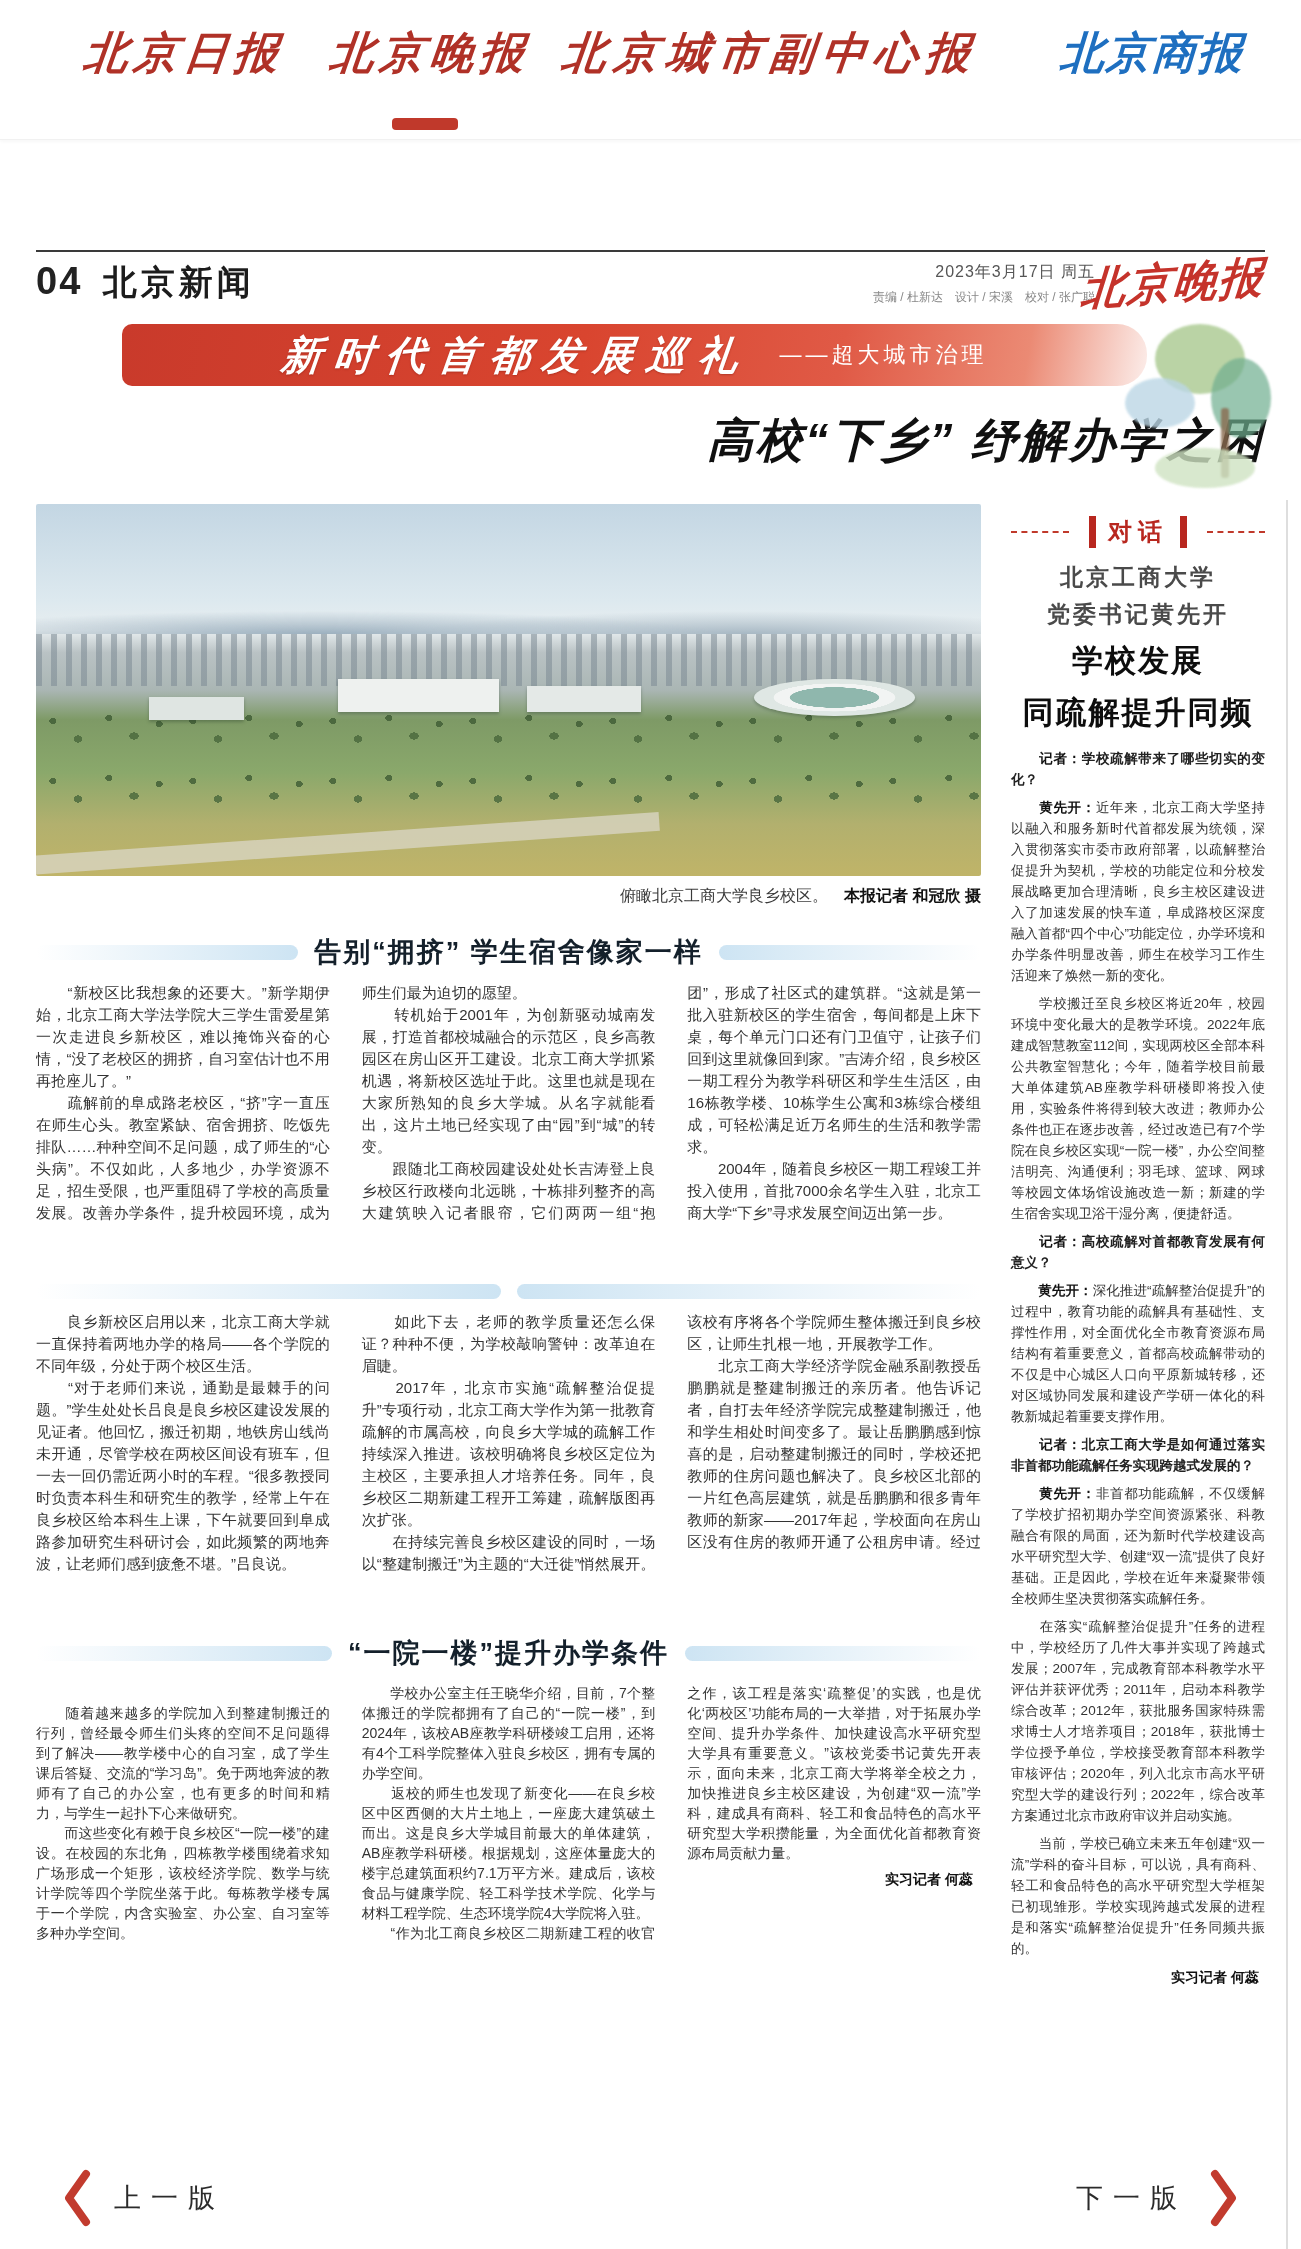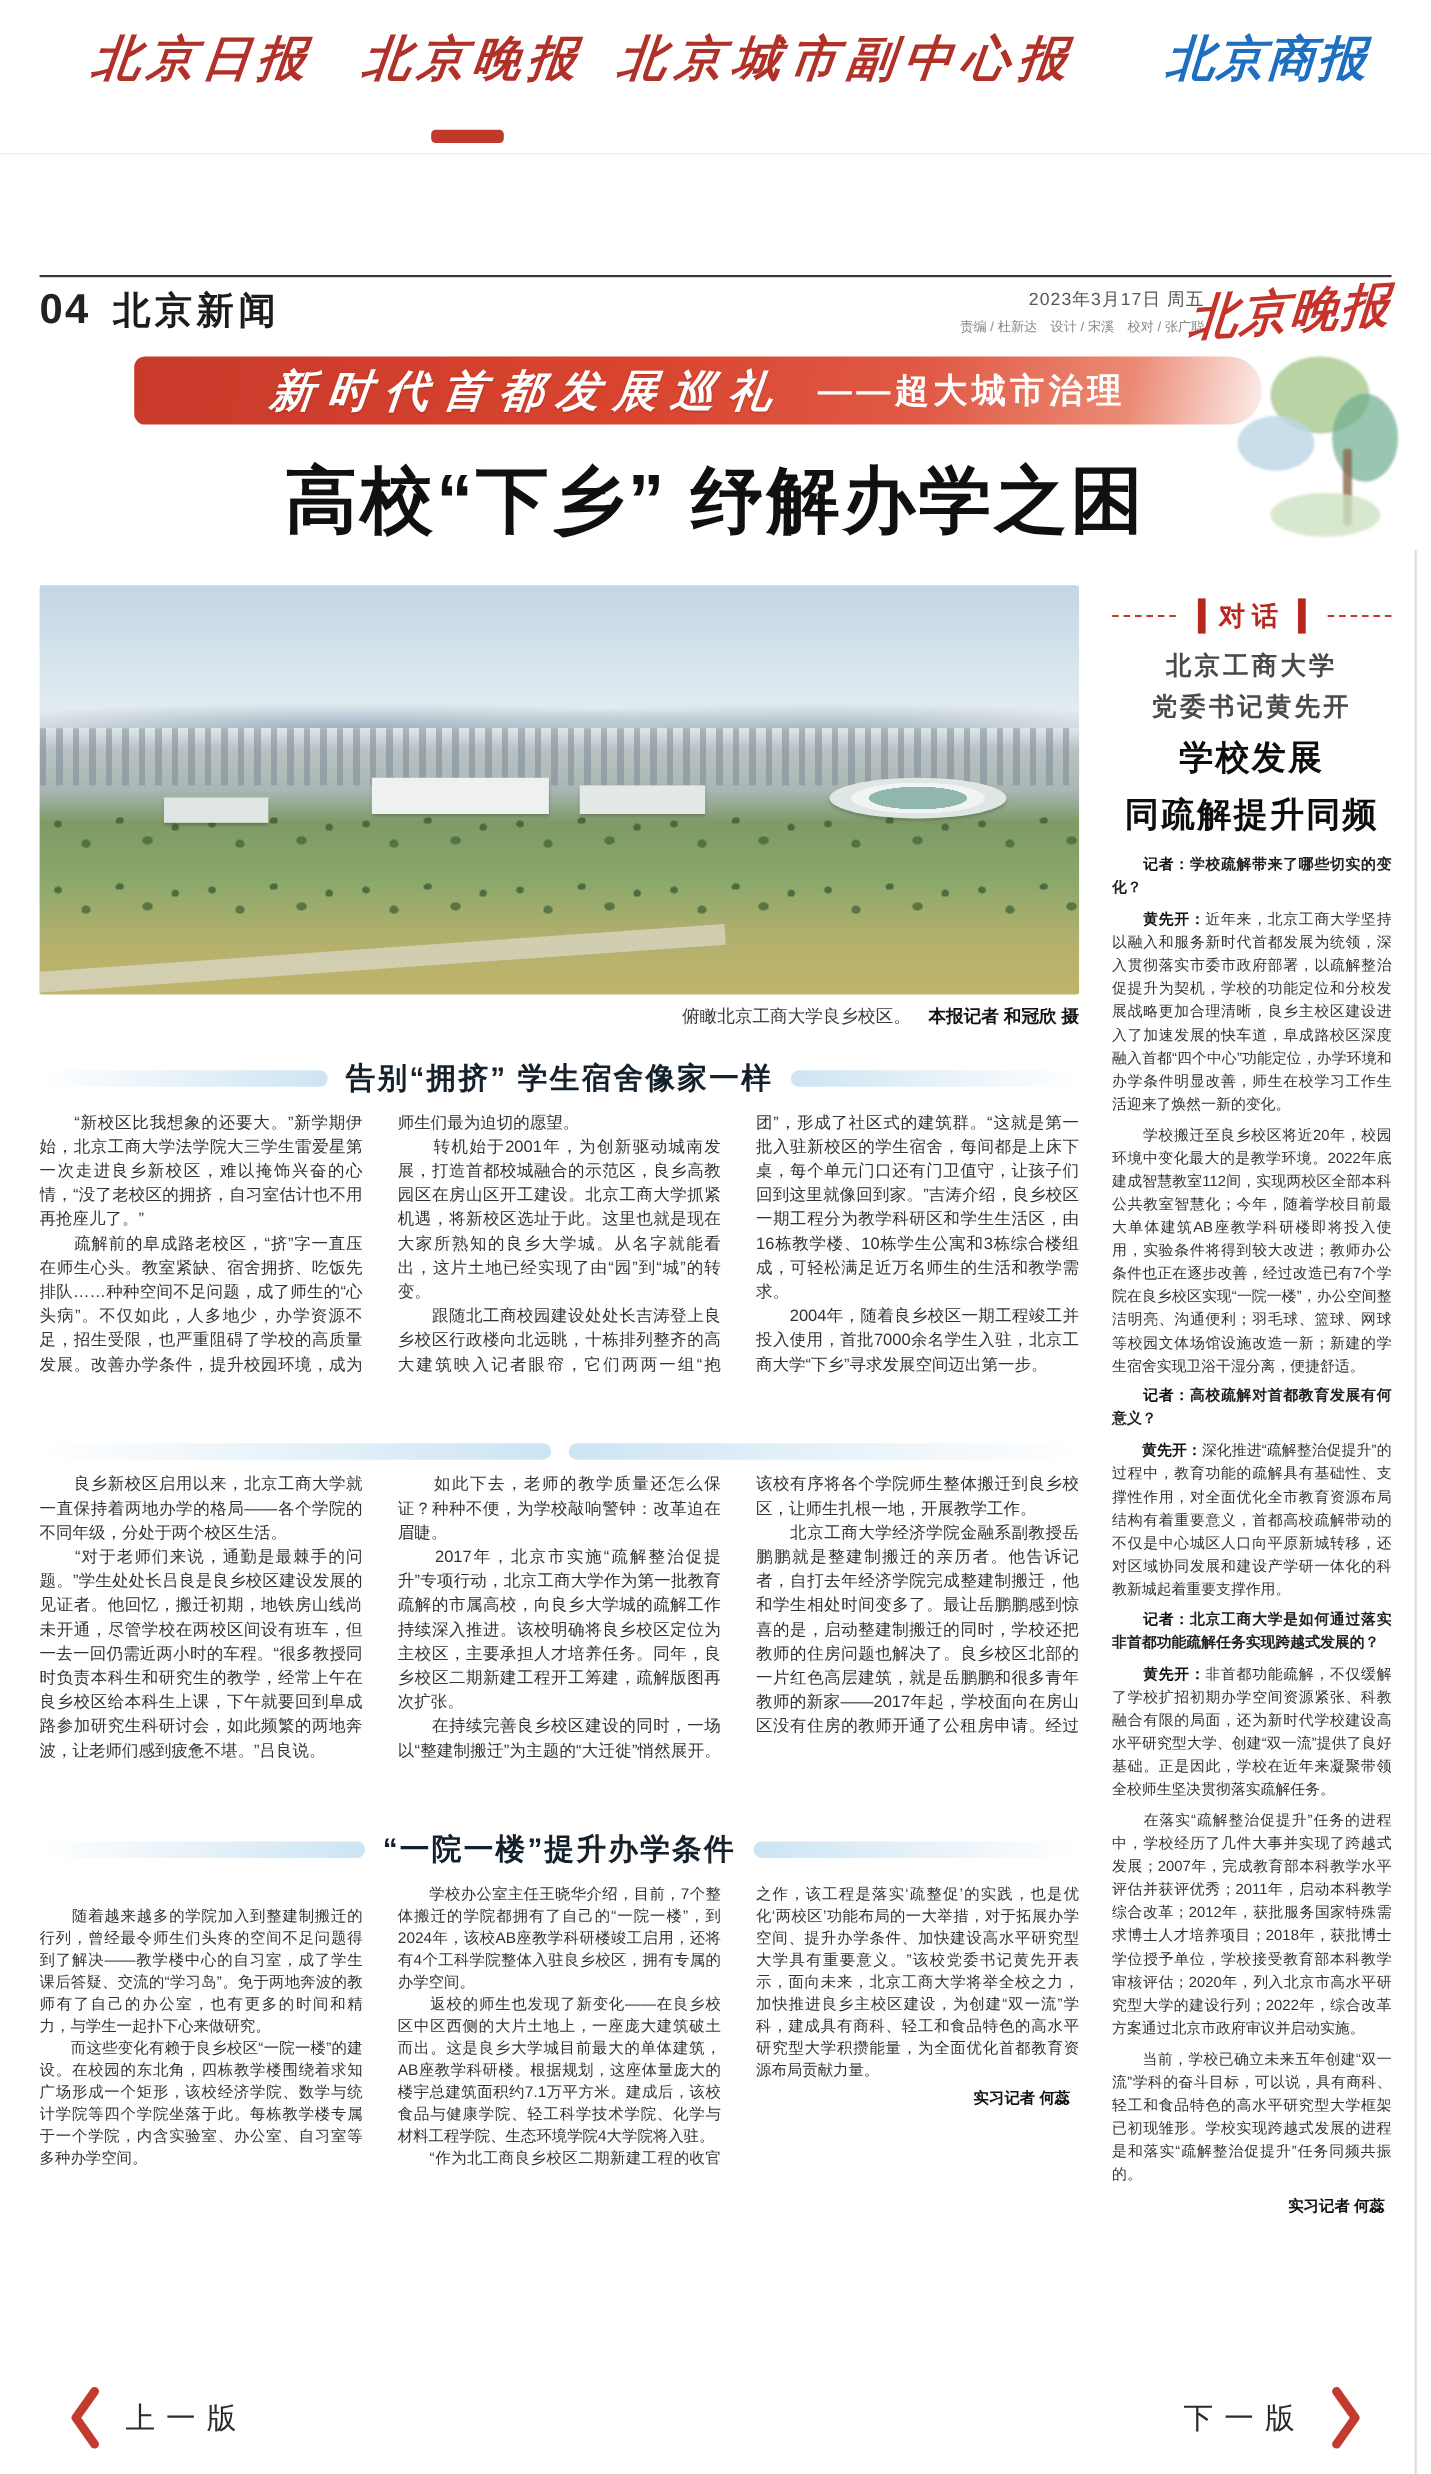--- a/index.html
+++ b/index.html
@@ -37,33 +37,33 @@
               transform:rotate(-4deg) skewX(-8deg); letter-spacing:2px; }
   
   .banner { position:relative; height:70px; margin-top:10px; }
   .ribbon { position:absolute; left:86px; right:118px; top:0; height:62px;
             border-radius:10px 30px 30px 10px;
             background:linear-gradient(100deg,#c93a2b 0%,#d9452f 45%,#e05a46 70%,#eb8a74 88%,rgba(235,138,116,.15) 100%);
             display:flex; align-items:center; justify-content:center; gap:30px; }
   .ribbon-title { font-family:"DejaVu Serif", serif; font-style:italic; font-weight:bold;
                   color:#fff; font-size:40px; letter-spacing:12px; transform:skewX(-6deg);
                   text-shadow:0 1px 2px rgba(120,20,10,.4); }
-  .ribbon-sub { color:#fff; font-size:31px; font-weight:bold; letter-spacing:4px; }
+  .ribbon-sub { color:#fff; font-size:22px; font-weight:normal; letter-spacing:4px; }
   .illus { position:absolute; right:-10px; top:-6px; width:210px; height:200px; }
   .blob { position:absolute; border-radius:50%; filter:blur(1px); }
   .b1 { width:90px; height:70px; right:30px; top:6px; background:#a9c98f; opacity:.8; }
   .b2 { width:60px; height:80px; right:4px; top:40px; background:#6fae8f; opacity:.7; }
   .b3 { width:70px; height:50px; right:80px; top:60px; background:#bcd7e6; opacity:.8; }
   .b4 { width:8px; height:70px; right:46px; top:90px; background:#8a6b4f; border-radius:3px; opacity:.8; }
   .b5 { width:100px; height:40px; right:20px; top:130px; background:#cfe3c2; opacity:.8; }
   
   .lead { margin-top:16px; width:1005px; font-size:19px; line-height:1.55; font-weight:600;
           color:#3d3d3d; text-align:justify; white-space:pre-line; }
-  .headline { margin-top:16px; text-align:center; font-size:66px; font-weight:900;
-              color:#101010; letter-spacing:3px; }
+  .headline { margin-top:16px; text-align:right; font-size:46px; font-weight:900;
+              color:#101010; letter-spacing:3px;font-style:italic; }
   
   .main { display:flex; gap:30px; margin-top:32px; }
   .left-col { width:945px; }
   .right-col { width:254px; }
   
   .photo { position:relative; width:945px; height:372px; overflow:hidden; border-radius:2px;
            background:linear-gradient(180deg,#c3d6e3 0%,#dde9ef 26%,#e8eef0 34%,
                       #b9c2c4 40%,#aab6b4 50%,#7e9a66 58%,#8aa86b 72%,#b2b06e 86%,#c0b468 100%); }
   .ph-mtn { position:absolute; left:0; right:0; top:26%; height:9%;
             background:radial-gradient(60% 100% at 30% 100%, #9cb0bf 0%, rgba(156,176,191,0) 70%),

